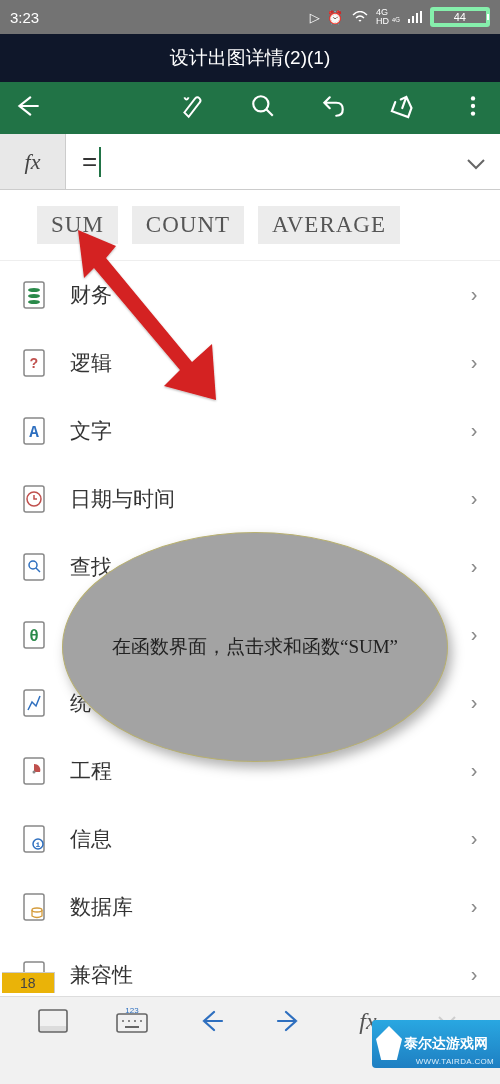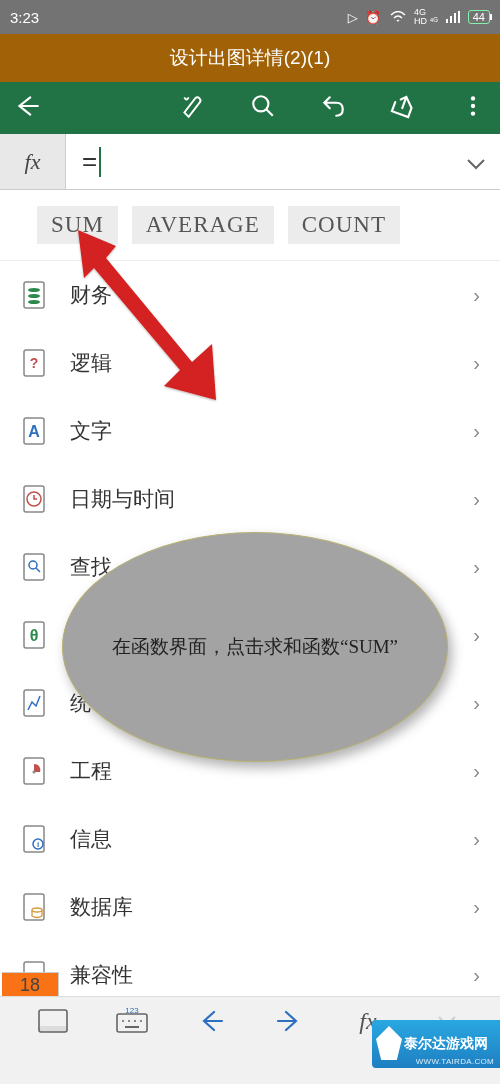--- a/index.html
+++ b/index.html
@@ -1,40 +1,40 @@
 <!DOCTYPE html>
 <html><head>
 <meta charset="utf-8">
 <style>
   * { box-sizing: border-box; margin: 0; padding: 0; }
   html, body { width: 500px; height: 1084px; font-family: -apple-system, "Helvetica Neue", Arial, sans-serif; background: #fff; overflow: hidden; }
   .status-bar { height: 34px; background: #737373; color: #fff; display: flex; align-items: center; padding: 0 10px; font-size: 15px; }
   .status-left { flex: 1; }
   .status-right { display: flex; align-items: center; gap: 8px; font-size: 13px; }
   .status-right span { display: inline-flex; align-items: center; }
-  .battery { border: 1px solid #86efac; border-radius: 3px; padding: 0 4px; font-size: 11px; position: relative; }
+  .battery { border: 4px solid #86efac; border-radius: 3px; padding: 0 20px; font-size: 11px; position: relative; }
   .battery::after { content: ""; position: absolute; right: -3px; top: 3px; width: 2px; height: 6px; background: #fff; }
-  .title-bar { height: 48px; background: #a16207; color: #fff; display: flex; align-items: center; justify-content: center; font-size: 19px; }
+  .title-bar { height: 48px; background: #0f172a; color: #fff; display: flex; align-items: center; justify-content: center; font-size: 19px; }
   .toolbar { height: 52px; background: #217346; color: #fff; display: flex; align-items: center; padding: 0 14px; gap: 44px; }
   .toolbar .spacer { flex: 1; }
   .toolbar svg { width: 26px; height: 26px; }
   .formula-row { height: 56px; display: flex; border-bottom: 1px solid #ccc; }
   .fx-cell { width: 66px; background: #e8e8e8; display: flex; align-items: center; justify-content: center; font-style: italic; font-size: 22px; color: #444; font-family: "Times New Roman", serif; border-right: 1px solid #ccc; }
   .formula-input { flex: 1; display: flex; align-items: center; padding-left: 16px; font-size: 26px; color: #333; position: relative; }
   .formula-input .caret { display:inline-block; width:1.5px; height:30px; background:#217346; margin-left:2px; animation: blink 1s infinite; }
   @keyframes blink { 50% { opacity: 0; } }
   .formula-dropdown { position: absolute; right: 14px; }
   .suggestions { padding: 16px 37px; display: flex; gap: 14px; border-bottom: 1px solid #eee; }
   .chip { background: #ececec; color: #555; font-size: 23px; letter-spacing: 1px; padding: 6px 14px; font-family: "Times New Roman", Georgia, serif; }
-  .categories { padding: 0 20px; }
+  .categories { padding: 0 20px; font-family: Liberation Mono, monospace; }
   .cat-row { height: 68px; display: flex; align-items: center; border-bottom: 0 solid #eee; gap: 22px; }
   .cat-icon { width: 28px; height: 32px; display:flex; align-items:center; justify-content:center; }
   .cat-label { flex: 1; font-size: 21px; color: #333; }
   .cat-chevron { color: #888; font-size: 20px; }
-  .sheet-tab { position: absolute; left: 2px; top: 972px; padding: 2px 18px; font-size: 18px; color: #444; border-right:1px solid #ccc; border-top:1px solid #ccc; background:#f97316; }
+  .sheet-tab { position: absolute; left: 2px; top: 972px; padding: 2px 18px; font-size: 14px; color: #444; border-right:1px solid #ccc; border-top:1px solid #ccc; background:#eab308; }
   .bottom-bar { position: absolute; bottom: 0; left: 0; right: 0; height: 88px; background: #f1f1f1; border-top: 1px solid #ddd; display: flex; align-items: flex-start; justify-content: space-around; padding: 0 14px; }
   .bottom-bar .btn { width: 48px; height: 48px; display:flex; align-items:center; justify-content:center; color:#555; }
   .arrow-red { position: absolute; left: 66px; top: 222px; pointer-events: none; }
   .callout { position: absolute; left: 62px; top: 532px; width: 386px; height: 230px; pointer-events:none; filter: drop-shadow(4px 6px 6px rgba(0,0,0,.3)); }
   .callout-ellipse { width: 100%; height: 100%; background: #a3a3a3; border: 1px solid #b8b070; border-radius: 50%; display: flex; align-items: center; justify-content: center; text-align: center; padding: 40px; font-size: 19px; line-height: 1.7; font-family: "SimSun","宋体",serif; color:#222; }
   .watermark { position: absolute; right: 0; bottom: 16px; width: 128px; height: 48px; background: linear-gradient(#29a7e1,#1e7fc2); border-radius: 4px 0 0 4px; display:flex; align-items:center; padding-left:32px; }
   .watermark::before { content:""; position:absolute; left:4px; top:6px; width:26px; height:34px; background:#fff; clip-path: polygon(50% 0,100% 38%,80% 100%,20% 100%,0 38%); }
   .watermark-text { color:#fff; font-size:14px; font-weight:bold; line-height:1.1; }
   .watermark-sub { position:absolute; bottom:2px; right:6px; font-size:8px; color:#d9eefb; letter-spacing:.3px; }
   .icon-stroke { stroke:#888; stroke-width:1.5; fill:none; }
@@ -112,22 +112,22 @@
     <span class="formula-dropdown">
       <svg width="20" height="12" viewBox="0 0 20 12">
           <path d="M2 2 L10 10 L18 2" stroke="#666" stroke-width="2" fill="none"></path>
         </svg>
     </span>
   </div>
 </div>
 
 <div class="suggestions">
   <div class="chip">SUM</div>
+  <div class="chip">COUNT</div>
   <div class="chip">AVERAGE</div>
-  <div class="chip">COUNT</div>
 </div>
 
 <div class="categories">
   <div class="cat-row">
     <div class="cat-icon">
         <svg width="24" height="30" viewBox="0 0 24 30">
           <rect x="2" y="2" width="20" height="26" rx="2" class="icon-stroke"></rect>
           <ellipse cx="12" cy="10" rx="6" ry="2" fill="#2a8a4a"></ellipse>
           <ellipse cx="12" cy="16" rx="6" ry="2" fill="#2a8a4a"></ellipse>
           <ellipse cx="12" cy="22" rx="6" ry="2" fill="#2a8a4a"></ellipse>

